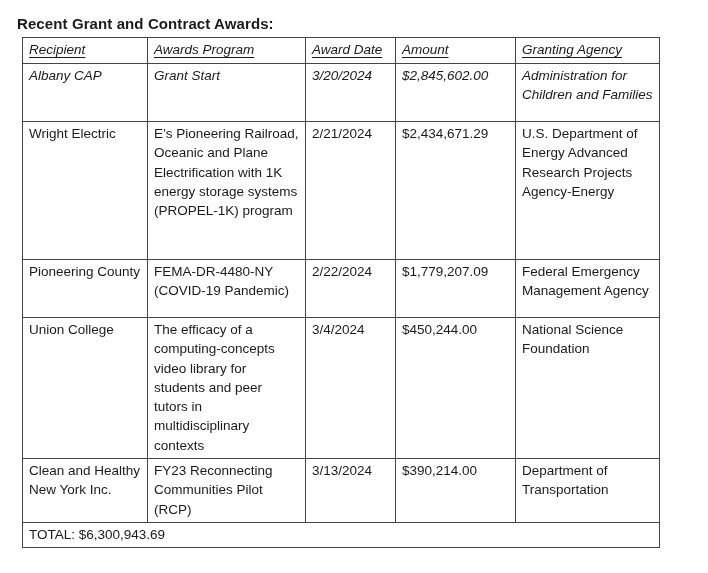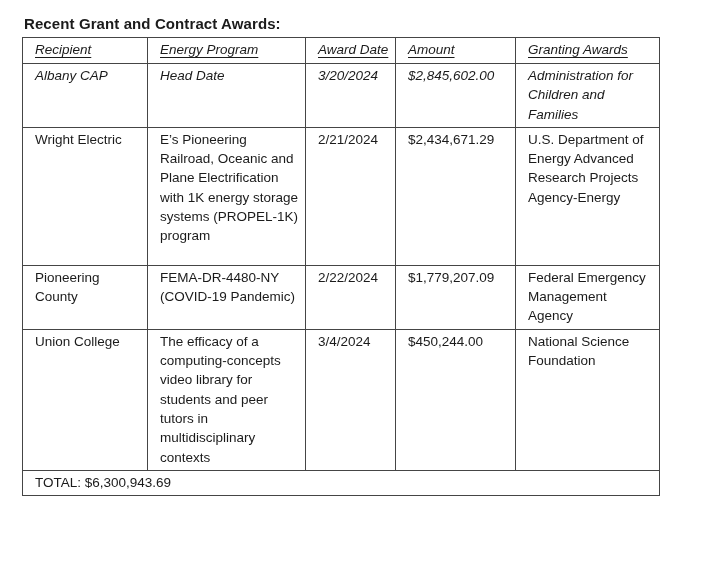--- a/index.html
+++ b/index.html
@@ -12,42 +12,42 @@
     font-family: "Liberation Sans", "DejaVu Sans", sans-serif;
     color: #1b1b1b;
     overflow: hidden;
   }
   .page {
     position: relative;
     width: 708px;
     height: 573px;
   }
   .doc-title {
-    margin: 15px 0 5px 24px;
+    margin: 15px 0 5px 17px;
     font-size: 15px;
     font-weight: bold;
     letter-spacing: 0.1px;
   }
   table.awards {
     border-collapse: collapse;
     table-layout: fixed;
     width: 637px;
     margin-left: 22px;
   }
   table.awards col.c-recipient { width: 125px; }
   table.awards col.c-program   { width: 158px; }
   table.awards col.c-date      { width: 90px;  }
   table.awards col.c-amount    { width: 120px; }
   table.awards col.c-agency    { width: 144px; }
 
   table.awards th, table.awards td {
     border: 1.5px solid #454545;
     vertical-align: top;
     text-align: left;
-    padding: 2px 6px 3px 12px;
+    padding: 2px 6px 3px 6px;
     font-size: 13.5px;
     line-height: 19.3px;
     font-weight: normal;
     overflow: hidden;
   }
   thead tr { height: 26px; }
   thead th {
     font-style: italic;
   }
   thead th span {
@@ -80,30 +80,30 @@
     <colgroup>
       <col class="c-recipient">
       <col class="c-program">
       <col class="c-date">
       <col class="c-amount">
       <col class="c-agency">
     </colgroup>
     <thead>
       <tr>
         <th><span>Recipient</span></th>
-        <th><span>Energy Program</span></th>
+        <th><span>Awards Program</span></th>
         <th><span>Award Date</span></th>
         <th><span>Amount</span></th>
-        <th><span>Granting Awards</span></th>
+        <th><span>Granting Agency</span></th>
       </tr>
     </thead>
     <tbody id="awards-body">
   <tr>
     <td>Albany CAP</td>
-    <td>Head Date</td>
+    <td>Grant Start</td>
     <td>3/20/2024</td>
     <td>$2,845,602.00</td>
     <td>Administration for Children and Families</td>
   </tr>
 
   <tr>
     <td>Wright Electric</td>
     <td>E’s Pioneering Railroad, Oceanic and Plane Electrification with 1K energy storage systems (PROPEL-1K) program</td>
     <td>2/21/2024</td>
     <td>$2,434,671.29</td>
@@ -119,20 +119,27 @@
   </tr>
 
   <tr>
     <td>Union College</td>
     <td>The efficacy of a computing-concepts video library for students and peer tutors in multidisciplinary contexts</td>
     <td>3/4/2024</td>
     <td>$450,244.00</td>
     <td>National Science Foundation</td>
   </tr>
 
+  <tr>
+    <td>Clean and Healthy New York Inc.</td>
+    <td>FY23 Reconnecting Communities Pilot (RCP)</td>
+    <td>3/13/2024</td>
+    <td>$390,214.00</td>
+    <td>Department of Transportation</td>
+  </tr>
 </tbody>
     <tfoot>
       <tr>
         <td colspan="5">TOTAL: $6,300,943.69</td>
       </tr>
     </tfoot>
   </table>
 
 </div>
 

